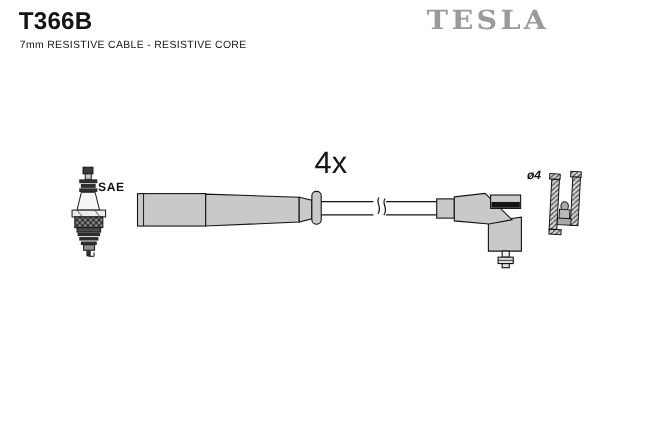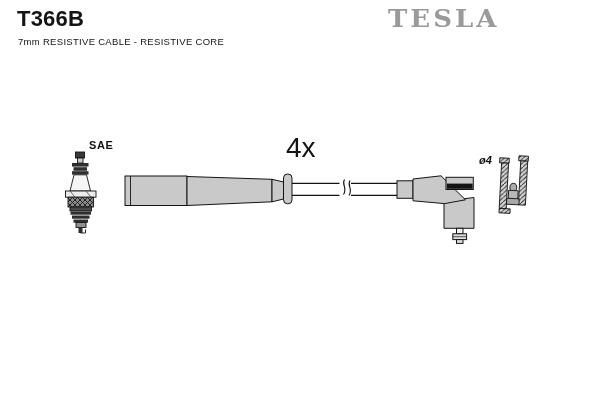--- a/index.html
+++ b/index.html
@@ -21,21 +21,21 @@
     font-size:9.5px;letter-spacing:0.3px;
     line-height:1;
   }
   .brand-logo{
     position:absolute;left:388px;top:7px;
     font-family:"DejaVu Serif", serif;
     font-weight:bold;font-size:26px;letter-spacing:3px;
     line-height:1;transform:scaleY(0.92);transform-origin:top left;
   }
   .label-sae{
-    position:absolute;left:89px;top:140px;
+    position:absolute;left:89px;top:166px;
     font-size:11px;font-weight:bold;letter-spacing:0.6px;line-height:1;
   }
   .label-qty{
     position:absolute;left:286px;top:134px;
     font-size:28px;font-weight:400;line-height:1;
   }
   .label-dia{
     position:absolute;left:479px;top:155px;
     font-family:Liberation Sans, sans-serif;
     font-size:11px;font-weight:bold;font-style:italic;line-height:1;

